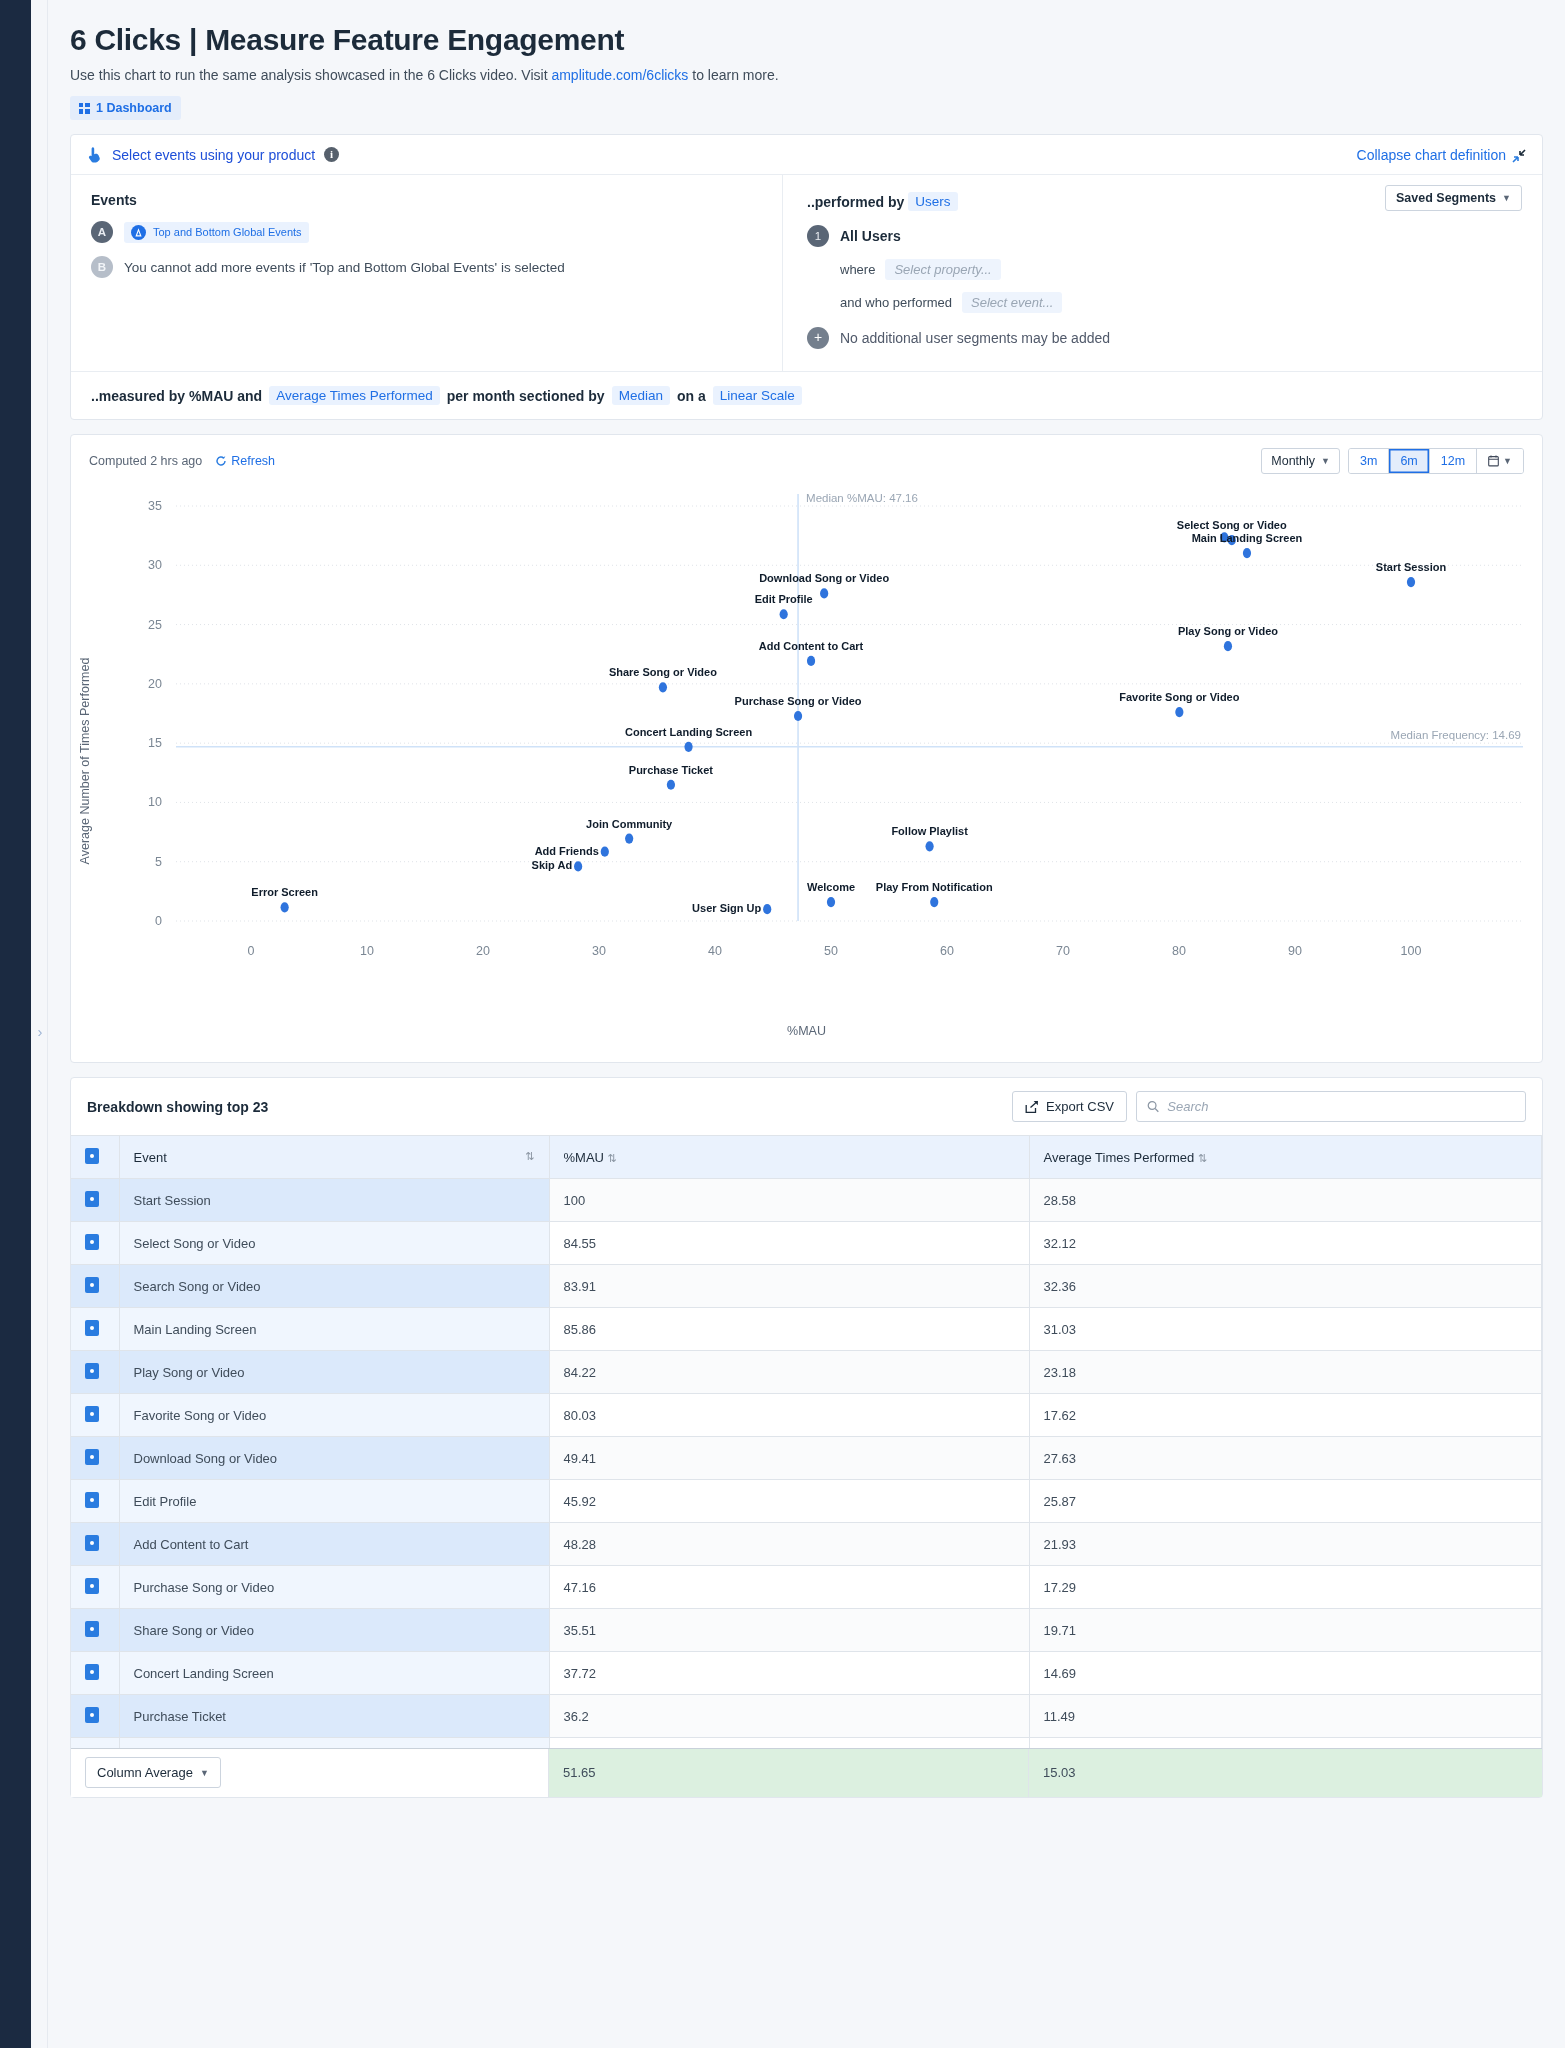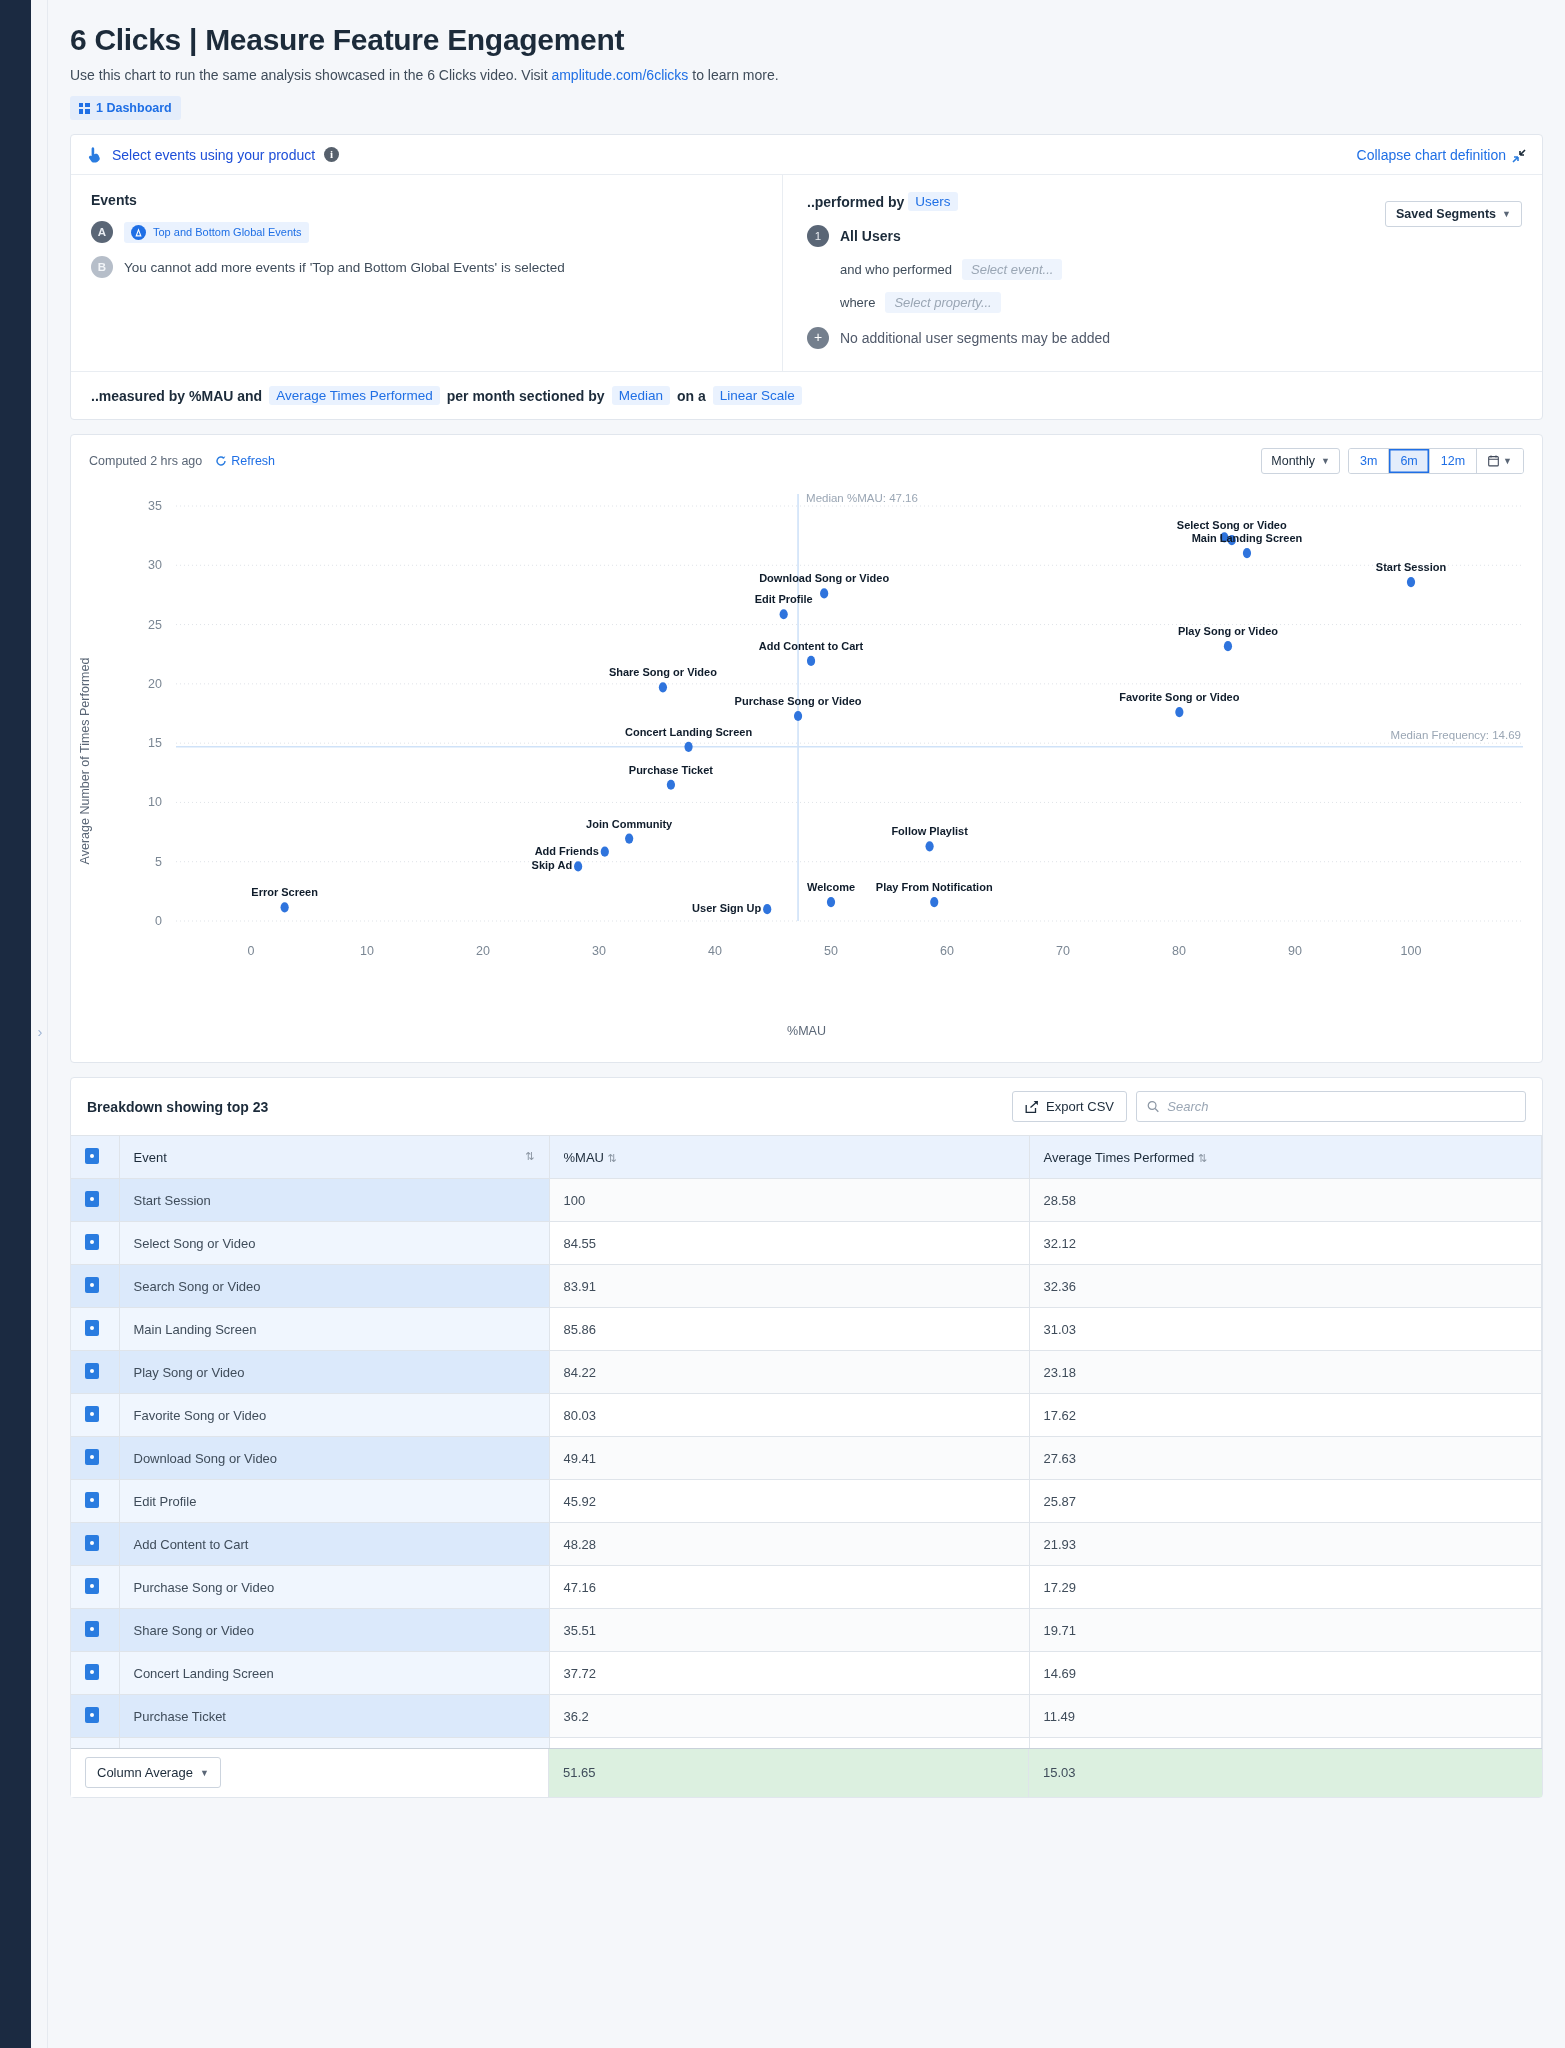--- a/index.html
+++ b/index.html
@@ -99,21 +99,21 @@
   }
   .ev-note { font-size: 13.5px; color: #3f4c5a; }
 
   .perf-row { display: flex; align-items: center; gap: 4px; }
   .perf-label { font-size: 14px; font-weight: 700; color: #1c2b3a; }
   .chip-link {
     background: #eaf2fe; color: #1f6fe5; border-radius: 3px;
     padding: 2px 7px; font-size: 13.5px; cursor: pointer;
   }
   .saved-seg-btn {
-    position: absolute; right: 20px; top: 26px;
+    position: absolute; right: 20px; top: 10px;
     border: 1px solid #ccd4de; background: #fff; border-radius: 3px;
     padding: 5px 10px; font-size: 12.5px; font-weight: 600; color:#1c2b3a;
     display: flex; align-items: center; gap: 6px; cursor: pointer;
   }
   .seg-row { display: flex; align-items: center; gap: 11px; margin-top: 14px; }
   .num-badge {
     width: 22px; height: 22px; border-radius: 50%; background: #5a6676;
     color: #e9edf2; font-size: 11.5px; display:flex;align-items:center;justify-content:center;flex:none;
   }
   .seg-name { font-size: 14px; font-weight: 700; }
@@ -302,26 +302,26 @@
         <div class="saved-seg-btn">
           <span>Saved Segments</span>
           <span class="caret">▼</span>
         </div>
 
         <div class="seg-row">
           <span class="num-badge">1</span>
           <span class="seg-name">All Users</span>
         </div>
         <div class="seg-sub">
+          <span>where</span>
+          <span class="ph-chip">Select property...</span>
+        </div>
+        <div class="seg-sub">
           <span>and who performed</span>
           <span class="ph-chip">Select event...</span>
-        </div>
-        <div class="seg-sub">
-          <span>where</span>
-          <span class="ph-chip">Select property...</span>
         </div>
         <div class="seg-row">
           <span class="plus-badge">+</span>
           <span class="seg-muted">No additional user segments may be added</span>
         </div>
       </div>
     </div>
 
     <div class="def-foot">
       <span>..measured by %MAU and</span>

